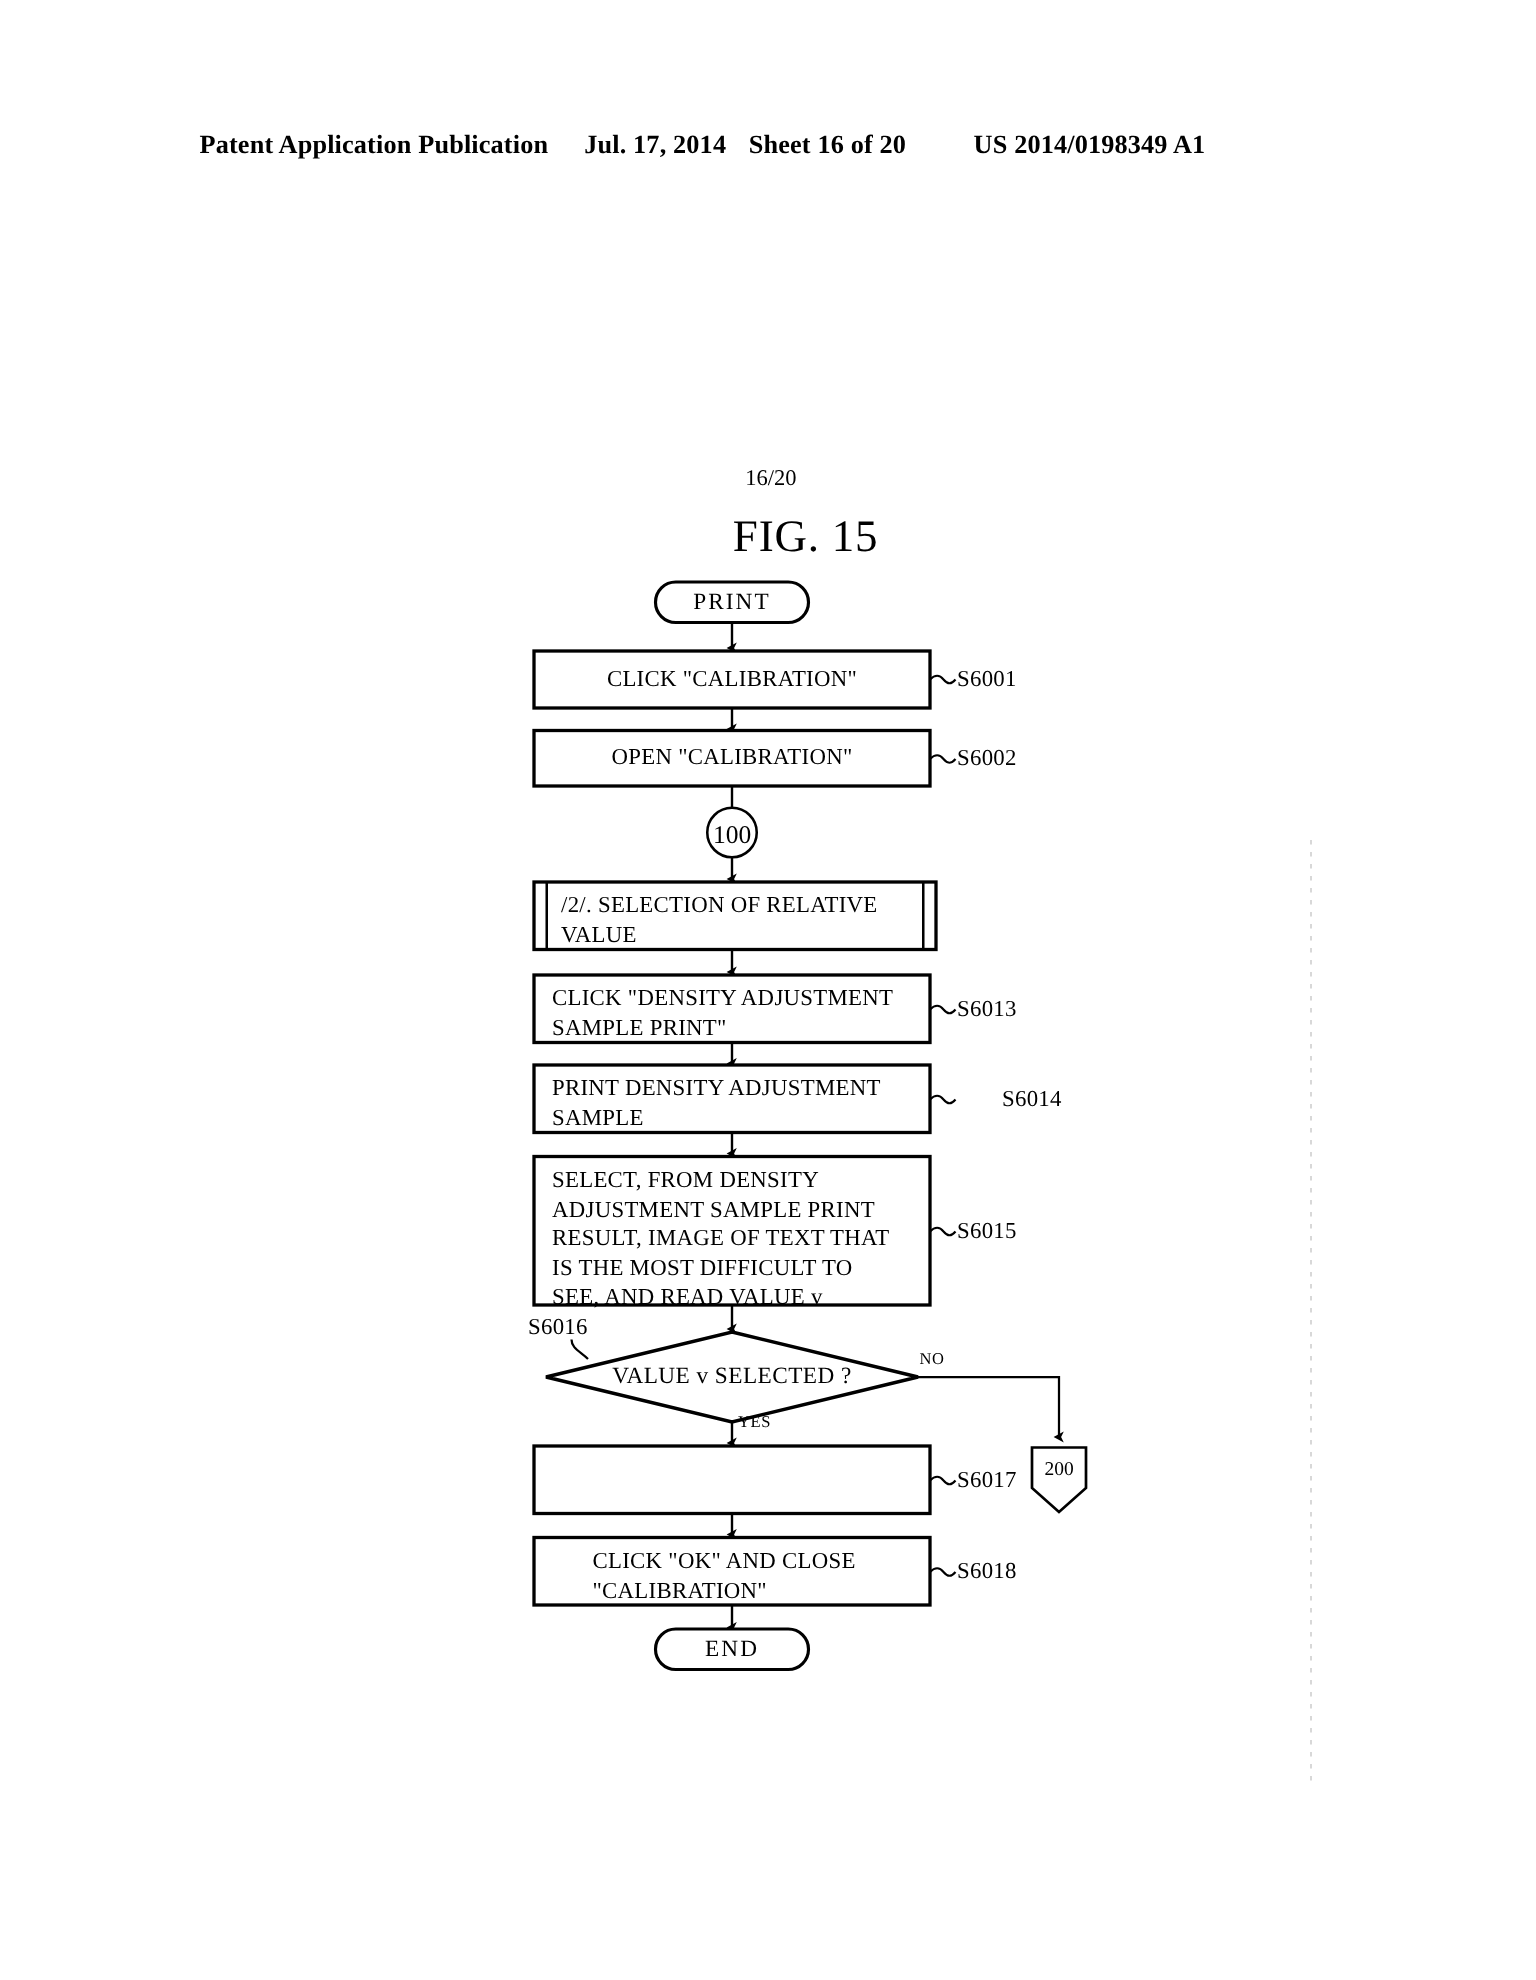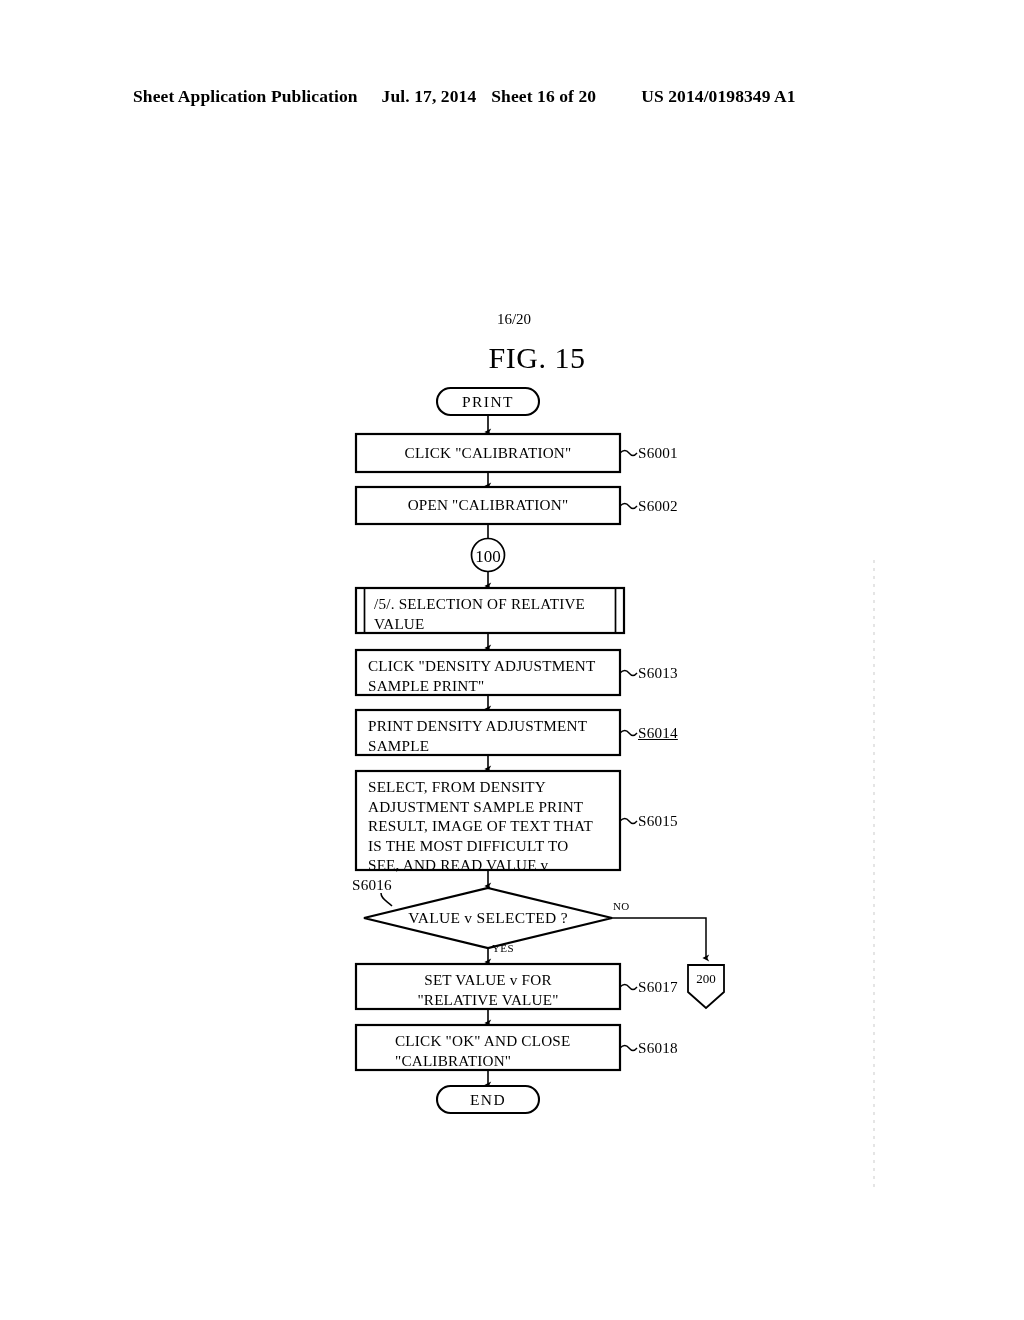--- a/index.html
+++ b/index.html
@@ -120,21 +120,21 @@
     font-size: 15.5px;
     letter-spacing: 0.3px;
     white-space: nowrap;
     text-align: center;
   }
 </style>
 </head>
 <body>
 
 <div class="page-header">
-  <span class="hdr-pub">Sheet Application Publication</span>
+  <span class="hdr-pub">Patent Application Publication</span>
   <span class="hdr-date">Jul. 17, 2014</span>
   <span class="hdr-sheet">Sheet 16 of 20</span>
   <span class="hdr-patno">US 2014/0198349 A1</span>
 </div>
 
 <div class="sheet-num">
   <span class="sheet-num-inner">16/20</span>
 </div>
 <div class="fig-title">
   <span class="fig-title-inner">FIG. 15</span>
@@ -208,21 +208,21 @@
   </svg>
 
   <div class="terminator-text" style="left:437px; top:393px; width:102px;">PRINT</div>
 
   <div class="node-text centered" style="left:356px; top:443px; width:264px;">CLICK "CALIBRATION"</div>
 
   <div class="node-text centered" style="left:356px; top:495px; width:264px;">OPEN "CALIBRATION"</div>
 
   <div class="conn-text" style="left:466px; top:547px; width:44px;">100</div>
 
-  <div class="node-text" style="left:374px; top:594px; width:240px;">/5/. SELECTION OF RELATIVE
+  <div class="node-text" style="left:374px; top:594px; width:240px;">/2/. SELECTION OF RELATIVE
 VALUE</div>
 
   <div class="node-text" style="left:368px; top:656px; width:250px;">CLICK "DENSITY ADJUSTMENT
 SAMPLE PRINT"</div>
 
   <div class="node-text" style="left:368px; top:777px; width:250px;">SELECT, FROM DENSITY
 ADJUSTMENT SAMPLE PRINT
 RESULT, IMAGE OF TEXT THAT
 IS THE MOST DIFFICULT TO
 SEE, AND READ VALUE v</div>
@@ -231,30 +231,28 @@
 SAMPLE</div>
 
   <div class="step-label" style="left:352px; top:876px;">S6016</div>
 
   <div class="decision-text" style="left:388px; top:909px; width:200px;">VALUE v SELECTED ?</div>
 
   <div class="branch-label" style="left:613px; top:900px;">NO</div>
 
   <div class="branch-label" style="left:492px; top:942px;">YES</div>
 
-  <div class="node-text centered" style="left:356px; top:970px; width:264px;">SET VALUE v FOR
-"RELATIVE VALUE"</div>
 
   <div class="conn-text" style="left:688px; top:971px; width:36px; font-size:13px;">200</div>
 
   <div class="node-text" style="left:395px; top:1031px; width:230px;">CLICK "OK" AND CLOSE
 "CALIBRATION"</div>
 
   <div class="terminator-text" style="left:437px; top:1091px; width:102px;">END</div>
 
   <div class="step-label" style="left:638px; top:444px;">S6001</div>
   <div class="step-label" style="left:638px; top:497px;">S6002</div>
   <div class="step-label" style="left:638px; top:664px;">S6013</div>
-  <div class="step-label" style="left:638px; top:724px;text-decoration:underline;">S6014</div>
+  <div class="step-label" style="left:668px; top:724px;">S6014</div>
   <div class="step-label" style="left:638px; top:812px;">S6015</div>
   <div class="step-label" style="left:638px; top:978px;">S6017</div>
   <div class="step-label" style="left:638px; top:1039px;">S6018</div>
 </div>
 
 </body></html>

